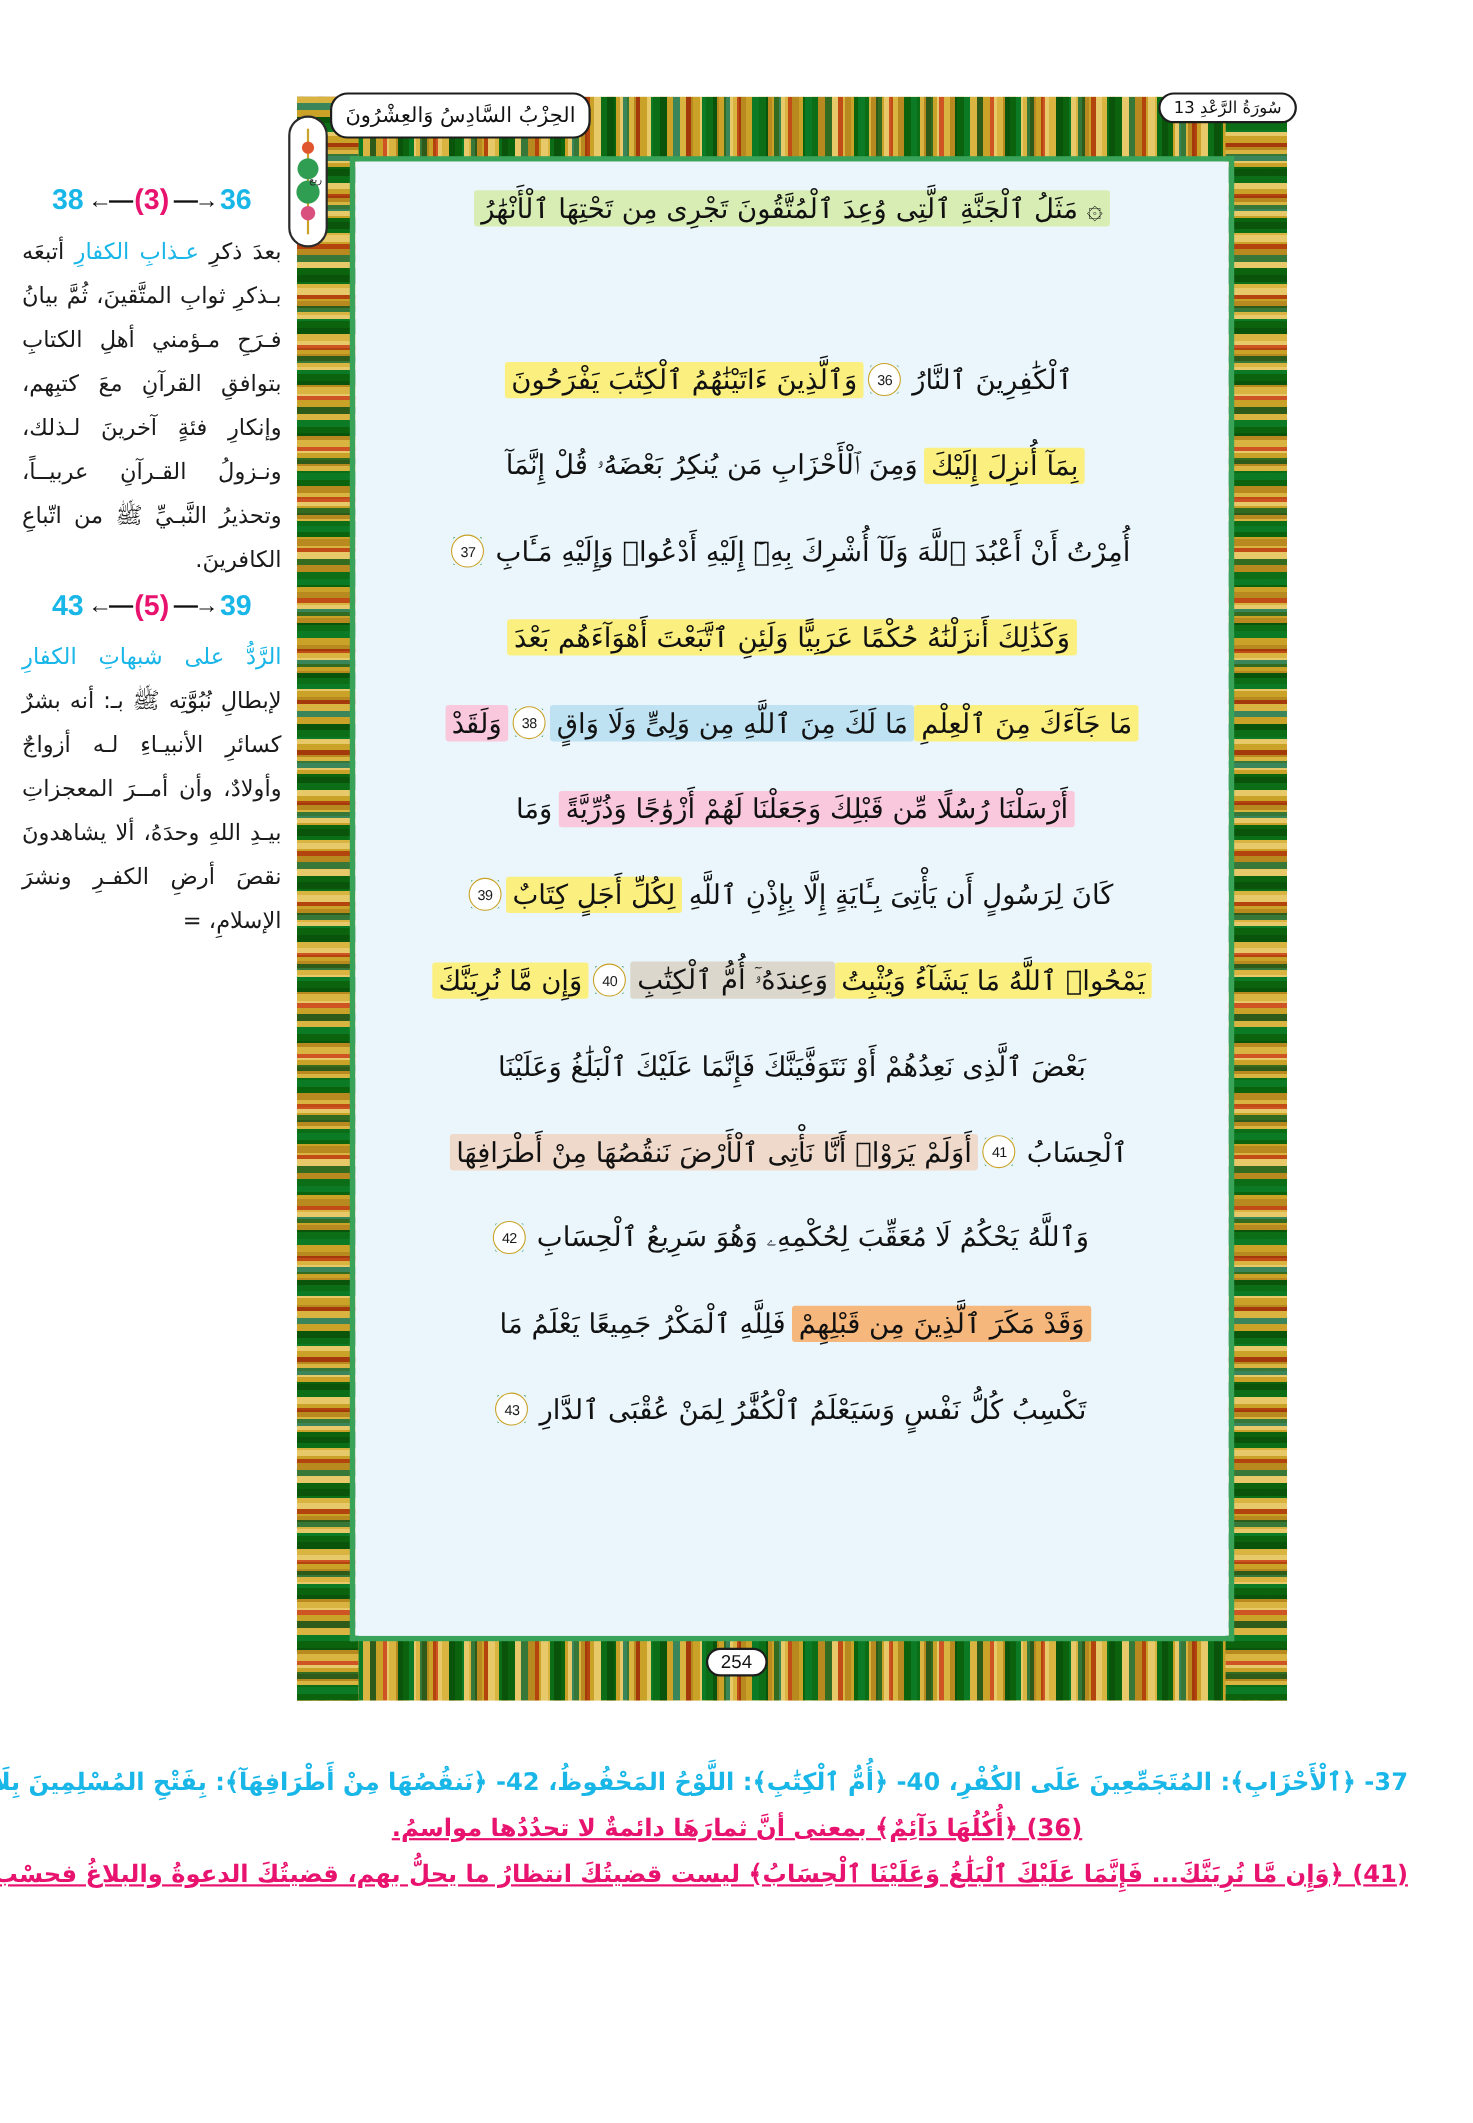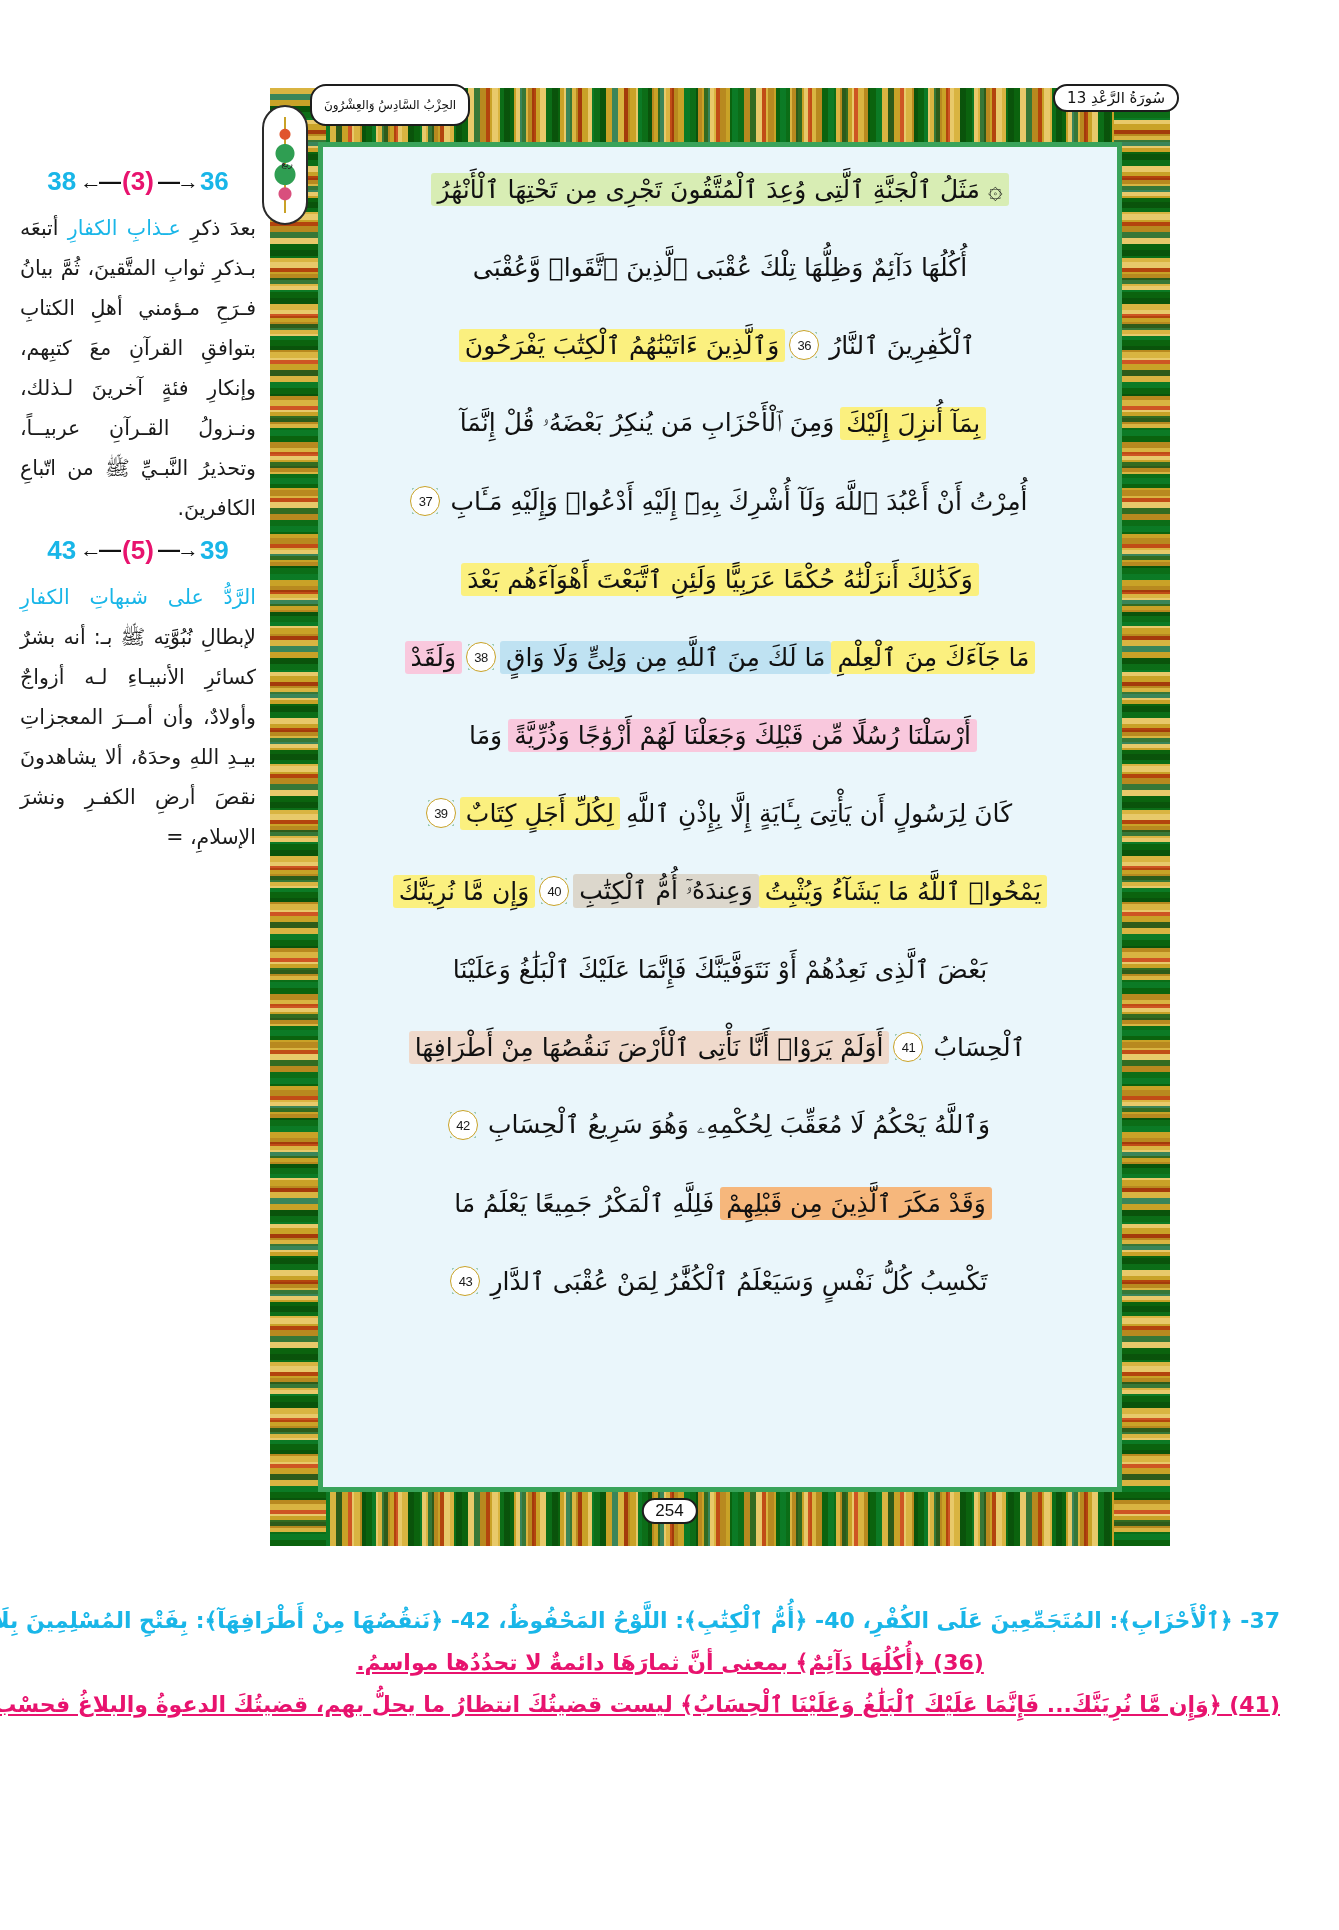--- a/index.html
+++ b/index.html
@@ -116,21 +116,21 @@
     position:absolute; inset:-4px;
     border:1.5px solid #2f8f4e;
     border-radius:50%;
     transform:rotate(45deg);
     clip-path:polygon(50% 0,100% 50%,50% 100%,0 50%);
   }
 
   
   #rub-marker{
     position:absolute; left:262px; top:105px;
-    width:46px; height:120px;
+    width:36px; height:120px;
     border:2px solid #2a2a2a;
     border-radius:23px;
     background:#fff;
     display:flex; align-items:center; justify-content:center;
     overflow:hidden;
   }
   #rub-marker .rub-orn{
     width:30px; height:96px;
     background:
       radial-gradient(circle at 50% 18%, #e0542e 0 5px, transparent 6px),
@@ -153,21 +153,21 @@
     border:2px solid #1d1d1d;
     border-radius:16px;
     display:flex; align-items:center; justify-content:center;
     direction:rtl;
     font-size:15px; color:#111;
     padding:3px 12px;
     white-space:nowrap;
     z-index:6;
   }
   #surah-cartouche{ right:160px; top:84px; height:28px; }
-  #hizb-cartouche { left:310px;  top:84px; height:42px; font-size:12px;text-align:center; }
+  #hizb-cartouche { left:300px;  top:84px; height:42px; font-size:19px;text-align:center; }
   #page-cartouche {
     left:50%; transform:translateX(-50%);
     top:1498px; height:26px;
     font-family:"Liberation Sans", sans-serif;
     font-size:17px;
     border-radius:20px;
   }
 
   
   #sidebar{
@@ -232,23 +232,20 @@
 
   <div id="rub-marker">
     <div class="rub-orn"></div>
     <div id="rub-label">ربع</div>
   </div>
 
   <div id="text-panel">
       <div class="verse-line" style="top: 6px;">
         <span class="vl-inner hl-green">۞ مَثَلُ ٱلْجَنَّةِ ٱلَّتِى وُعِدَ ٱلْمُتَّقُونَ تَجْرِى مِن تَحْتِهَا ٱلْأَنْهَٰرُ</span>
       </div>
-      <div class="verse-line" style="top: 84px;">
-        <span class="vl-inner hl-none">أُكُلُهَا دَآئِمٌ وَظِلُّهَا تِلْكَ عُقْبَى ٱلَّذِينَ ٱتَّقَوا۟ وَّعُقْبَى</span>
-      </div>
       <div class="verse-line" style="top: 162px;">
         <span class="vl-inner hl-none">ٱلْكَٰفِرِينَ ٱلنَّارُ</span>
         <span class="ayah-num">36</span>
         <span class="vl-inner hl-yellow">وَٱلَّذِينَ ءَاتَيْنَٰهُمُ ٱلْكِتَٰبَ يَفْرَحُونَ</span>
       </div>
       <div class="verse-line" style="top: 240px;">
         <span class="vl-inner hl-yellow">بِمَآ أُنزِلَ إِلَيْكَ</span>
         <span class="vl-inner hl-none">وَمِنَ ٱلْأَحْزَابِ مَن يُنكِرُ بَعْضَهُۥ قُلْ إِنَّمَآ</span>
       </div>
       <div class="verse-line" style="top: 318px;">

